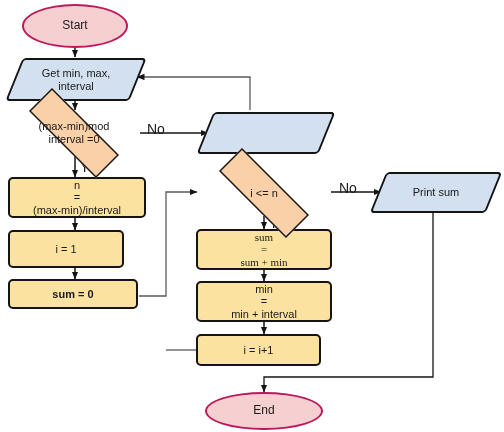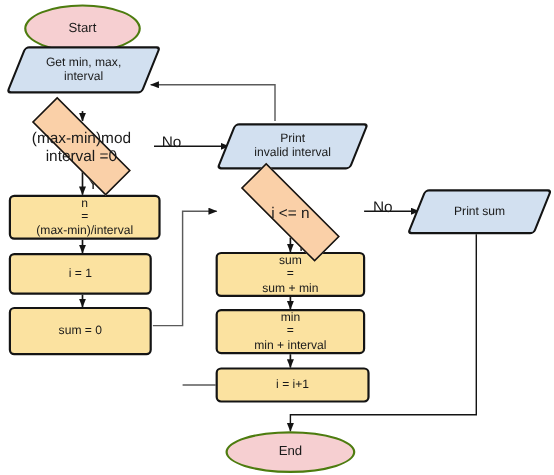--- a/index.html
+++ b/index.html
@@ -30,34 +30,34 @@
   }
   .node .lbl{
     position:relative;
     z-index:2;
     white-space:pre-line;
     padding:0 4px;
   }
   
   .terminator{
     background:#f6cfd1;
-    border:2px solid #4d7c0f;
+    border:2px solid #be185d;
     border-radius:50%;
     font-size:12px;
   }
   
   .process{
     background:#fbe2a0;
     border:2px solid #141414;
     border-radius:5px;
     font-size:11px;
   }
   
   .decision{
-    font-size:14px;
+    font-size:11px;
   }
   .decision .shape{
     position:absolute;
     left:0;top:0;width:100%;height:100%;
     background:#fad0a8;
     border:2px solid #141414;
     box-sizing:border-box;
     transform:rotate(45deg) scale(.707);
     z-index:1;
   }
@@ -130,70 +130,68 @@
       <path d="M331,192 L381,192" stroke="#141414" marker-end="url(#ah)"></path>
 
       <path d="M433,213 L433,377 L264,377 L264,392" stroke="#141414" marker-end="url(#ah)"></path>
     </g>
   </svg>
 
   <div class="node terminator" style="left:22px;top:4px;width:106px;height:44px;">
     <span class="lbl">Start</span>
   </div>
 
-  <div class="node io" style="left:14px;top:42px;width:124px;height:43px;">
+  <div class="node io" style="left:14px;top:58px;width:124px;height:43px;">
     <span class="shape"></span>
     <span class="lbl">Get min, max,
 interval</span>
   </div>
 
   <div class="node decision" style="left:7px;top:110px;width:134px;height:46px;">
     <span class="shape"></span>
     <span class="lbl">(max-min)mod
 interval =0</span>
   </div>
 
   <div class="node io" style="left:205px;top:112px;width:122px;height:42px;">
     <span class="shape"></span>
-    <span class="lbl">Print
-invalid interval</span>
   </div>
 
   <div class="node process" style="left:8px;top:177px;width:138px;height:41px;">
     <span class="lbl">n
 =
 (max-min)/interval</span>
   </div>
 
-  <div class="node process" style="left:8px;top:230px;width:130px;height:38px;">
+  <div class="node process" style="left:8px;top:230px;width:116px;height:38px;">
     <span class="lbl">i = 1</span>
   </div>
 
-  <div class="node process" style="left:8px;top:279px;width:130px;height:44px;">
+  <div class="node process" style="left:8px;top:279px;width:130px;height:30px;font-weight:bold;">
     <span class="lbl">sum = 0</span>
   </div>
 
   <div class="node decision" style="left:197px;top:170px;width:134px;height:46px;">
     <span class="shape"></span>
     <span class="lbl">i &lt;= n</span>
   </div>
 
-  <div class="node process" style="left:196px;top:229px;width:136px;height:41px;">
+  <div class="node process" style="left:196px;top:229px;width:136px;height:41px;font-family:Liberation Serif, serif;">
     <span class="lbl">sum
 =
 sum + min</span>
   </div>
 
   <div class="node process" style="left:196px;top:281px;width:136px;height:41px;">
     <span class="lbl">min
 =
 min + interval</span>
   </div>
 
-  <div class="node process" style="left:196px;top:334px;width:140px;height:32px;">
+  <div class="node process" style="left:196px;top:334px;width:125px;height:32px;">
     <span class="lbl">i = i+1</span>
   </div>
 
   <div class="node terminator" style="left:205px;top:392px;width:118px;height:38px;">
     <span class="lbl">End</span>
   </div>
 
   <div class="node io" style="left:378px;top:172px;width:116px;height:41px;">
     <span class="shape"></span>
     <span class="lbl">Print sum</span>

